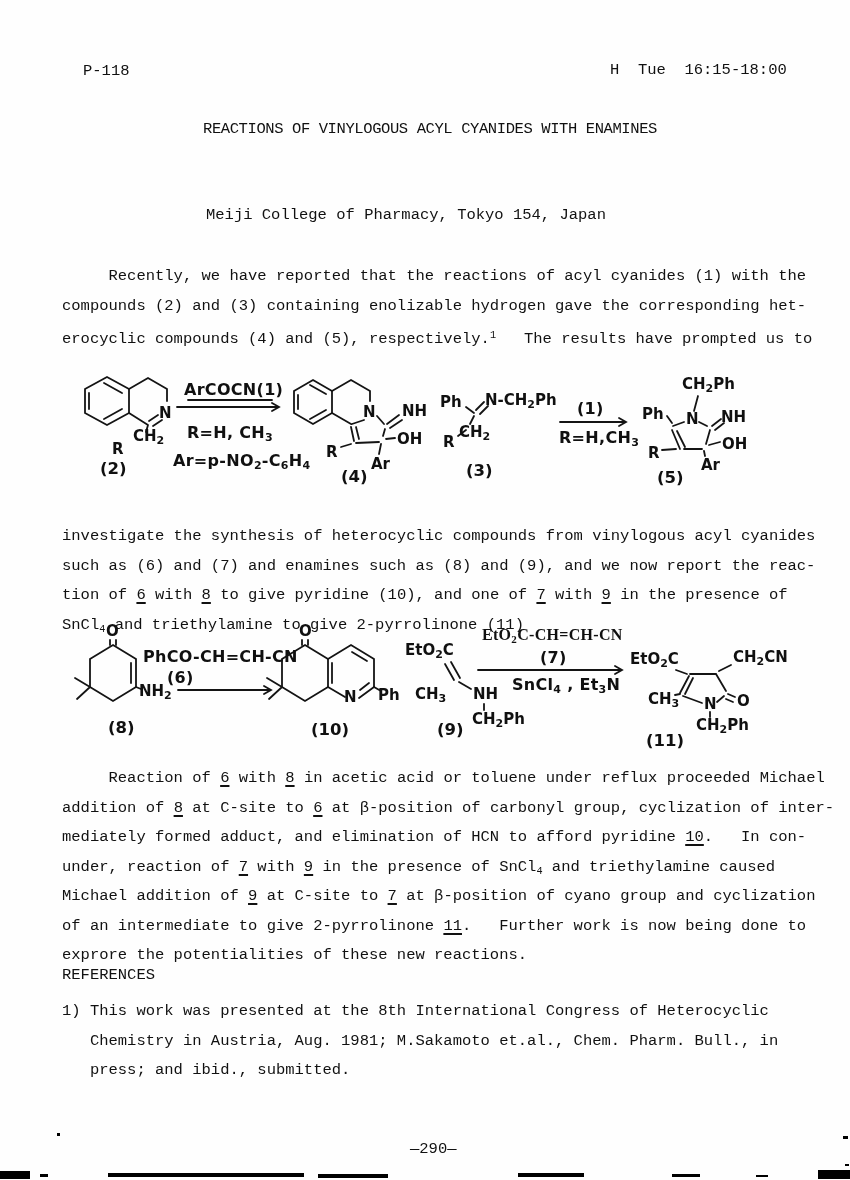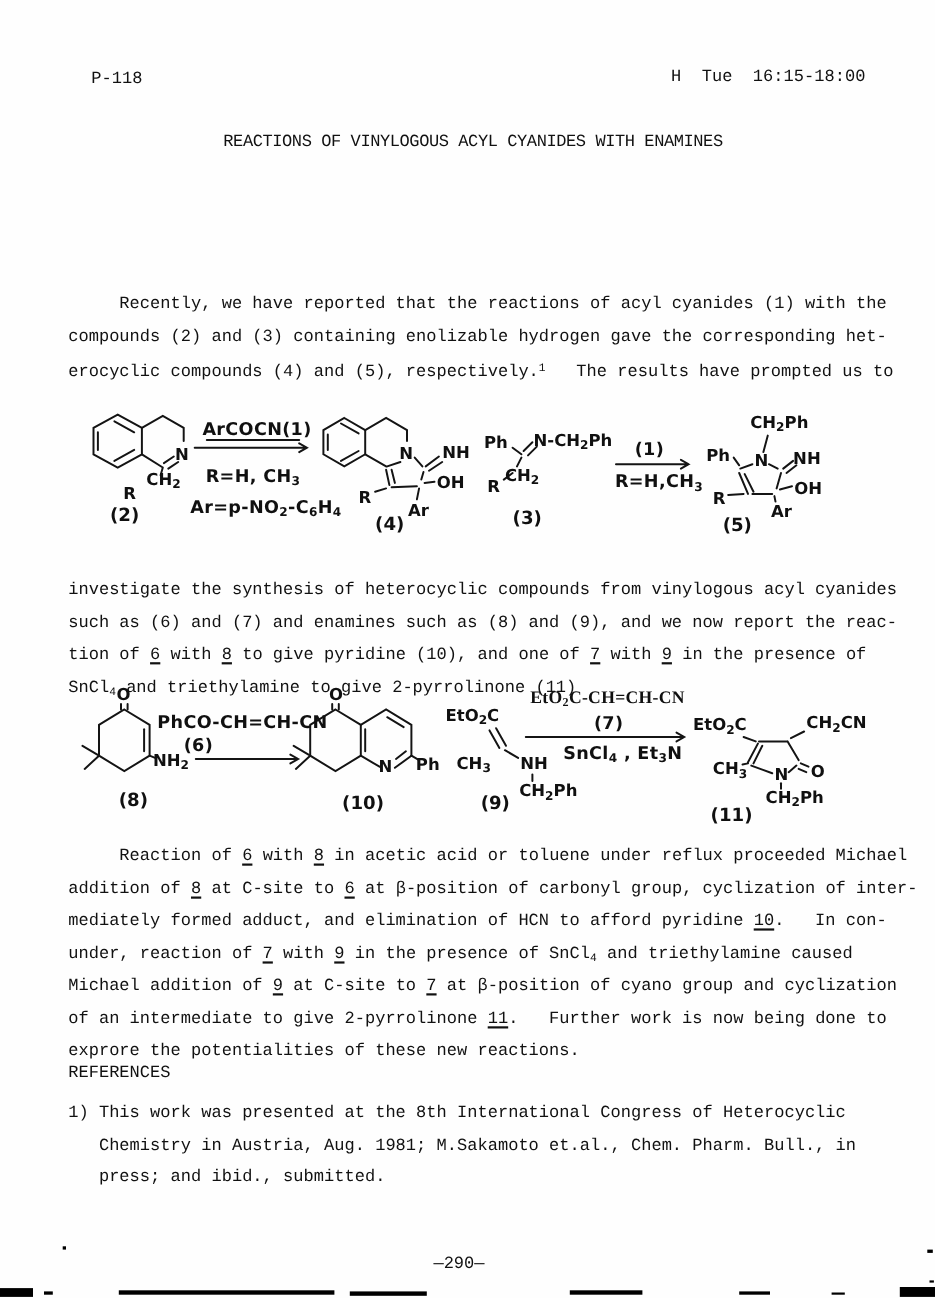--- a/index.html
+++ b/index.html
@@ -24,20 +24,21 @@
 </style>
 </head>
 <body>
 
 <div class="page">
 
   <div class="abs mono" style="left:83px;top:62px;">P-118</div>
   <div class="abs mono" style="left:610px;top:61px;">H  Tue  16:15-18:00</div>
 
   <div class="abs mono" style="left:203px;top:120px;letter-spacing:-0.4px;">REACTIONS OF VINYLOGOUS ACYL CYANIDES WITH ENAMINES</div>
+  <div class="abs mono" style="left:206px;top:206px;">Meiji College of Pharmacy, Tokyo 154, Japan</div>
 
   <div class="para" style="top:262px;">
     <div class="tline"><span>     Recently, we have reported that the reactions of acyl cyanides (1) with the</span></div>
     <div class="tline"><span>compounds (2) and (3) containing enolizable hydrogen gave the corresponding het-</span></div>
     <div class="tline"><span>erocyclic compounds (4) and (5), respectively.</span><span class="m-sup">1</span><span>   The results have prompted us to</span></div>
   </div>
 
   <div class="scheme" style="left:60px;top:370px;width:745px;height:128px;">
     <svg width="745" height="128" viewBox="0 0 745 128">
       <g class="skeleton">
@@ -200,21 +201,21 @@
     <div class="tline"><span>exprore the potentialities of these new reactions.</span></div>
   </div>
 
   <div class="abs mono" style="left:62px;top:966px;">REFERENCES</div>
   <div class="para" style="top:997px;">
     <div class="tline"><span>1) This work was presented at the 8th International Congress of Heterocyclic</span></div>
     <div class="tline"><span>   Chemistry in Austria, Aug. 1981; M.Sakamoto et.al., Chem. Pharm. Bull., in</span></div>
     <div class="tline"><span>   press; and ibid., submitted.</span></div>
   </div>
 
-  <div class="abs mono" style="left:394px;top:1140px;text-align:right;">—290—</div>
+  <div class="abs mono" style="left:410px;top:1140px;text-align:right;">—290—</div>
 
   <div class="artifact" style="left:0;top:1171px;width:30px;height:8px;"></div>
   <div class="artifact" style="left:40px;top:1174px;width:8px;height:3px;"></div>
   <div class="artifact" style="left:108px;top:1173px;width:196px;height:4px;"></div>
   <div class="artifact" style="left:318px;top:1174px;width:70px;height:4px;"></div>
   <div class="artifact" style="left:518px;top:1173px;width:66px;height:4px;"></div>
   <div class="artifact" style="left:672px;top:1174px;width:28px;height:3px;"></div>
   <div class="artifact" style="left:756px;top:1175px;width:12px;height:2px;"></div>
   <div class="artifact" style="left:818px;top:1170px;width:32px;height:9px;"></div>
   <div class="artifact" style="left:57px;top:1133px;width:3px;height:3px;"></div>

